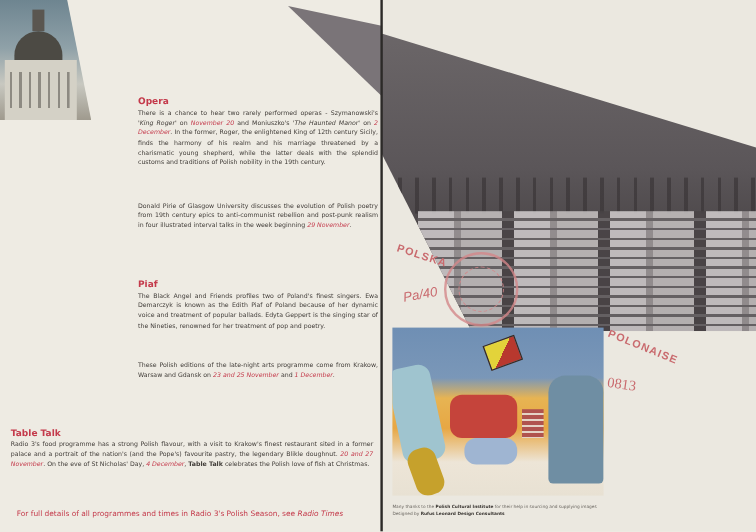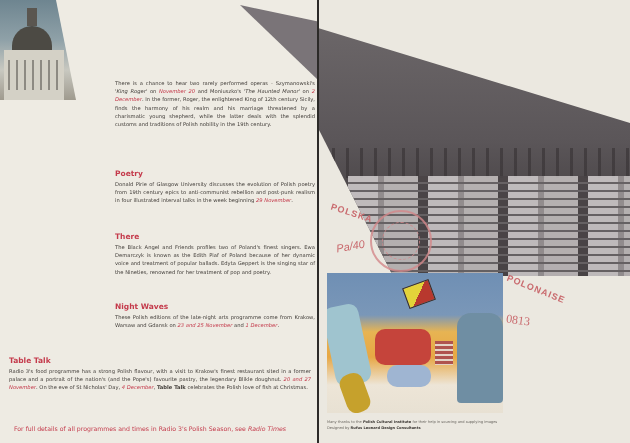--- a/index.html
+++ b/index.html
@@ -100,32 +100,31 @@
 <div class="credits">
   <div>
     <span>Many thanks to the </span><b>Polish Cultural Institute</b><span> for their help in sourcing and supplying images</span>
   </div>
   <div>
     <span>Designed by </span><b>Rufus Leonard Design Consultants</b>
   </div>
 </div>
 
 <div class="section" id="sec-opera">
+  <div class="heading">Opera</div>
   <p class="body"><span>There is a chance to hear two rarely performed operas - Szymanowski's </span><span class="title">'King Roger'</span><span> on </span><span class="date">November 20</span><span> and Moniuszko's </span><span class="title">'The Haunted Manor'</span><span> on </span><span class="date">2 December</span><span>. In the former, Roger, the enlightened King of 12th century Sicily, finds the harmony of his realm and his marriage threatened by a charismatic young shepherd, while the latter deals with the splendid customs and traditions of Polish nobility in the 19th century.</span></p>
 </div>
 <div class="section" id="sec-poetry">
-  <div class="heading">Poetry</div>
   <p class="body"><span>Donald Pirie of Glasgow University discusses the evolution of Polish poetry from 19th century epics to anti-communist rebellion and post-punk realism in four illustrated interval talks in the week beginning </span><span class="date">29 November</span><span>.</span></p>
 </div>
 <div class="section" id="sec-song">
-  <div class="heading">There</div>
+  <div class="heading">Piaf</div>
   <p class="body"><span>The Black Angel and Friends profiles two of Poland's finest singers. Ewa Demarczyk is known as the Edith Piaf of Poland because of her dynamic voice and treatment of popular ballads. Edyta Geppert is the singing star of the Nineties, renowned for her treatment of pop and poetry.</span></p>
 </div>
 <div class="section" id="sec-night">
-  <div class="heading">Night Waves</div>
   <p class="body"><span>These Polish editions of the late-night arts programme come from Krakow, Warsaw and Gdansk on </span><span class="date">23 and 25 November</span><span> and </span><span class="date">1 December</span><span>.</span></p>
 </div>
 <div class="section" id="sec-table">
   <div class="heading">Table Talk</div>
   <p class="body"><span>Radio 3's food programme has a strong Polish flavour, with a visit to Krakow's finest restaurant sited in a former palace and a portrait of the nation's (and the Pope's) favourite pastry, the legendary Blikle doughnut. </span><span class="date">20 and 27 November</span><span>. On the eve of St Nicholas' Day, </span><span class="date">4 December</span><span>, </span><span class="bold">Table Talk</span><span> celebrates the Polish love of fish at Christmas.</span></p>
 </div>
 
 <div class="footer">
   <span>For full details of all programmes and times in Radio 3's Polish Season, see </span><i>Radio Times</i>
 </div>

